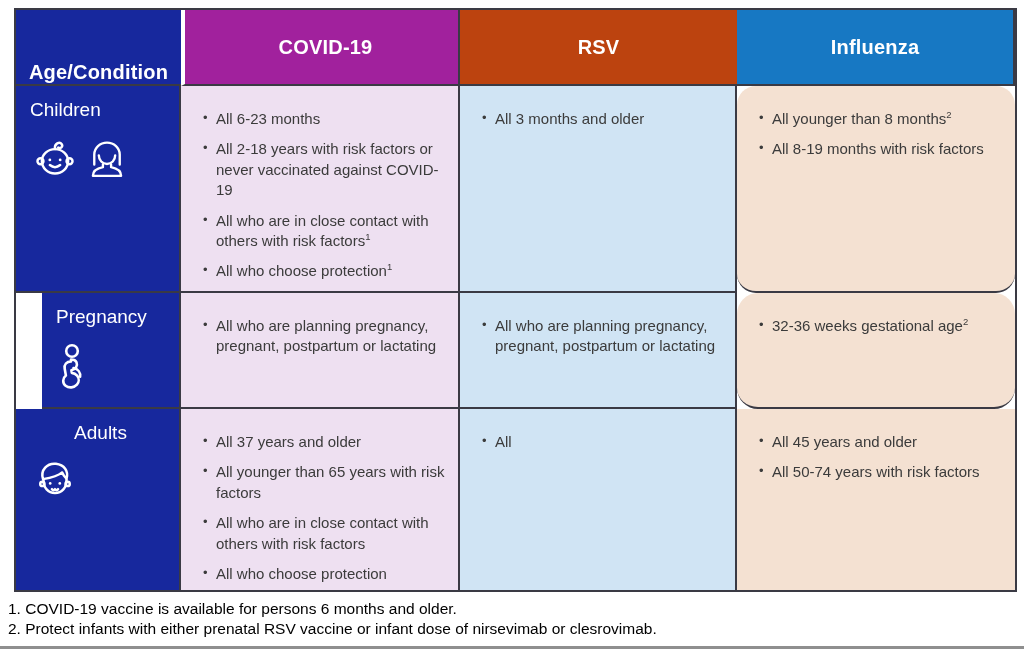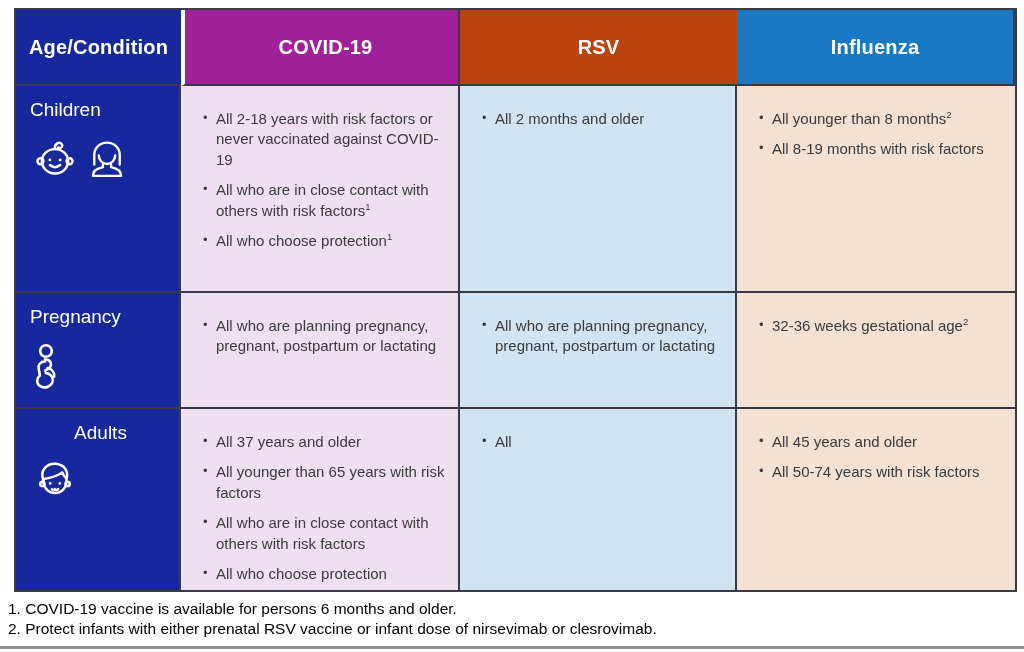--- a/index.html
+++ b/index.html
@@ -19,21 +19,21 @@
     grid-template-rows:76px 207px 116px 181px;
     border:2px solid var(--border);
   }
   .cell{box-sizing:border-box;border-right:2px solid var(--border);border-bottom:2px solid var(--border);}
   .cell.last-col{border-right:none;}
   .cell.last-row{border-bottom:none;}
   .hcell{
     display:flex;align-items:center;justify-content:center;
     color:#ffffff;font-weight:bold;font-size:20px;letter-spacing:.2px;
   }
-  .hcell.h-age{border-right:none;}
+  .hcell.h-age{border-right:none;align-items:flex-end;}
   .hcell.h-covid{border-left:4px solid #ffffff;padding-left:8px;}
   .label-cell{color:#ffffff;padding:13px 8px 0 14px;}
   .row-label{font-weight:normal;font-size:19px;}
   .icon-row{margin-top:15px;display:flex;align-items:flex-end;gap:9px;padding-left:2px;}
   .icon-row svg{display:block;}
   .body-cell ul{
     list-style:none;margin:0;padding:23px 12px 0 21px;
   }
   .body-cell li{
     position:relative;padding-left:14px;margin-bottom:10px;
@@ -89,38 +89,39 @@
           <svg width="40" height="44" viewBox="0 0 44 48" fill="none" stroke="#ffffff" stroke-width="2.6" stroke-linecap="round" stroke-linejoin="round">
             <path d="M8 30 V19 a14 13 0 0 1 28 0 V30"></path>
             <path d="M13 20 a9 9.5 0 0 0 18 0"></path>
             <path d="M17.5 30 v3 c-6 1.2-11 4.5-11 9.5 h31 c0-5-5-8.3-11-9.5 v-3"></path>
           </svg>
         </span>
       </div>
     </div>
     <div class="cell body-cell" style="background: rgb(238, 224, 241);">
         <ul>
+          <li><span>All 6-23 months</span></li>
           <li><span>All 2-18 years with risk factors or never vaccinated against COVID-19</span></li>
           <li><span>All who are in close contact with others with risk factors</span><sup>1</sup></li>
           <li><span>All who choose protection</span><sup>1</sup></li>
         </ul>
       </div>
     <div class="cell body-cell" style="background: rgb(208, 228, 244);">
         <ul>
-          <li><span>All 2 months and older</span></li>
+          <li><span>All 3 months and older</span></li>
         </ul>
       </div>
-    <div class="cell body-cell last-col" style="background: rgb(244, 225, 210);">
+    <div class="cell body-cell last-col" style="background: rgb(244, 225, 210); border-radius: 19px;">
         <ul>
           <li><span>All younger than 8 months</span><sup>2</sup></li>
           <li><span>All 8-19 months with risk factors</span></li>
         </ul>
       </div>
 
-    <div class="cell label-cell" style="background: rgb(23, 40, 157);">
+    <div class="cell label-cell" style="background: rgb(23, 40, 157); margin-left: 26px;">
       <div class="row-label">Pregnancy</div>
       <div class="icon-row">
         <span>
           <svg width="34" height="56" viewBox="0 0 34 56" fill="none" stroke="#ffffff" stroke-width="2.6" stroke-linecap="round" stroke-linejoin="round">
             <circle cx="14" cy="8" r="5.8"></circle>
             <path d="M13 18.5 c-4.5 0-7 3-6.3 7.2 l1.2 6.8 c-3.2 2.6-3.8 7.4-0.3 10.2 c3.4 2.7 8.6 2 11.3-1 c2.3-2.6 2.4-6.4 0.2-9 c-1.3-1.6-3.2-2.6-5.3-2.8 l-0.4-2.6 c4.2-0.9 6.6-4.6 5.1-8.1 c-1-2.3-3.2-2.7-5.5-2.7 z"></path>
             <path d="M15.5 25 c4.6 1 7.2 4.6 6.6 8.8"></path>
           </svg>
         </span>
       </div>
@@ -128,21 +129,21 @@
     <div class="cell body-cell" style="background: rgb(238, 224, 241);">
         <ul>
           <li><span>All who are planning pregnancy, pregnant, postpartum or lactating</span></li>
         </ul>
       </div>
     <div class="cell body-cell" style="background: rgb(208, 228, 244);">
         <ul>
           <li><span>All who are planning pregnancy, pregnant, postpartum or lactating</span></li>
         </ul>
       </div>
-    <div class="cell body-cell last-col" style="background: rgb(244, 225, 210);">
+    <div class="cell body-cell last-col" style="background: rgb(244, 225, 210); border-radius: 21px;">
         <ul>
           <li><span>32-36 weeks gestational age</span><sup>2</sup></li>
         </ul>
       </div>
 
     <div class="cell label-cell last-row" style="background: rgb(23, 40, 157); text-align: center;">
       <div class="row-label">Adults</div>
       <div class="icon-row">
         <span>
           <svg width="46" height="46" viewBox="0 0 48 48" fill="none" stroke="#ffffff" stroke-width="2.6" stroke-linecap="round" stroke-linejoin="round">

